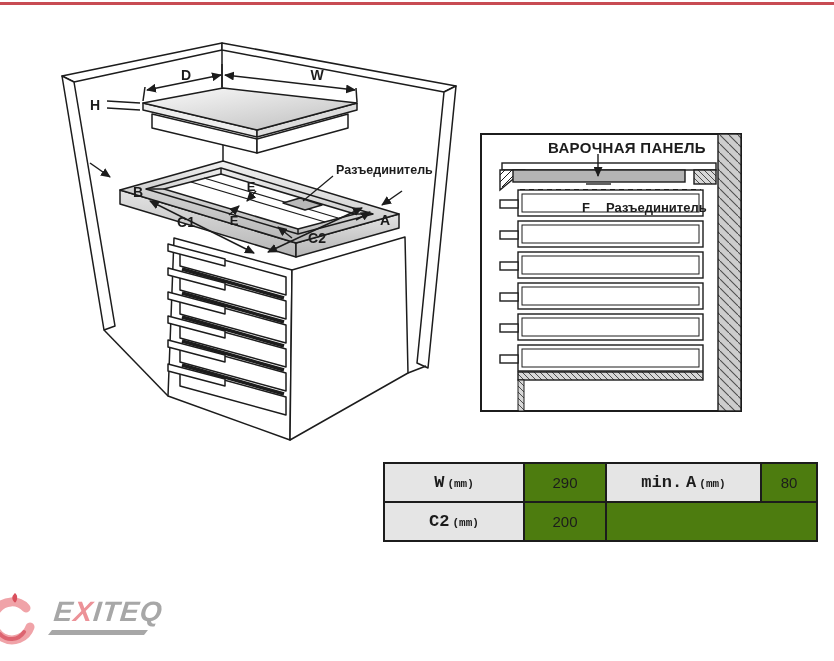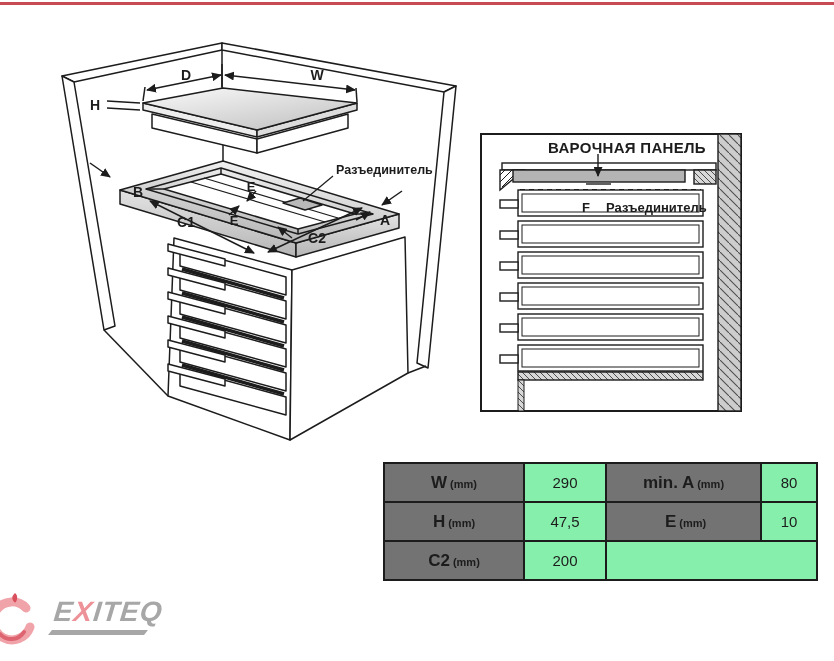--- a/index.html
+++ b/index.html
@@ -6,22 +6,22 @@
   body{width:834px;height:661px;position:relative;overflow:hidden;
        font-family:"Liberation Sans",sans-serif;color:#1c1c1c;}
   .top-rule{position:absolute;left:0;top:2px;width:834px;height:3px;background:#c84b53;}
   .main-svg{position:absolute;left:0;top:0;}
 
   
   .dims-table{position:absolute;left:383px;top:462px;}
   .dims-table table{border-collapse:collapse;table-layout:fixed;}
   .dims-table td{border:2px solid #1c1c1c;height:37px;text-align:center;vertical-align:middle;
                  padding:0;white-space:nowrap;}
-  .dims-table td.lbl{background:#737373;}
-  .dims-table td.val{background:#86efac;font-size:15px;}
+  .dims-table td.lbl{background:#e5e5e5;font-family:Liberation Mono, monospace;}
+  .dims-table td.val{background:#4d7c0f;font-size:15px;}
   .dims-table .big{font-weight:bold;font-size:17px;}
   .dims-table .unit{font-weight:bold;font-size:11px;margin-left:3px;}
   .dims-table .pre{font-weight:bold;font-size:17px;margin-right:4px;}
   .c1{width:140px;} .c2{width:82px;} .c3{width:155px;} .c4{width:56px;}
 
   
   .logo{position:absolute;left:-16px;top:588px;width:200px;height:60px;}
   .logo-icon{position:absolute;left:0;top:2px;}
   .logo-text{position:absolute;left:70px;top:8px;font-size:28px;font-weight:bold;
              font-style:italic;color:#a7a7a7;letter-spacing:1px;transform:skewX(-6deg);}
@@ -231,26 +231,20 @@
         <col class="c4">
       </colgroup>
     <tbody>
         <tr>
       <td class="lbl"><span class="big">W</span><span class="unit">(mm)</span></td>
       <td class="val">290</td>
       <td class="lbl"><span class="pre">min.</span><span class="big">A</span><span class="unit">(mm)</span></td>
       <td class="val">80</td>
     </tr>
     <tr>
-      <td class="lbl"><span class="big">H</span><span class="unit">(mm)</span></td>
-      <td class="val">47,5</td>
-      <td class="lbl"><span class="pre"></span><span class="big">E</span><span class="unit">(mm)</span></td>
-      <td class="val">10</td>
-    </tr>
-    <tr>
       <td class="lbl"><span class="big">C2</span><span class="unit">(mm)</span></td>
       <td class="val">200</td>
       <td class="val" colspan="2"></td>
     </tr>
   </tbody>
     </table>
 </div>
 
 <div class="logo">
   <svg class="logo-icon" width="70" height="58" viewBox="0 0 70 58">

